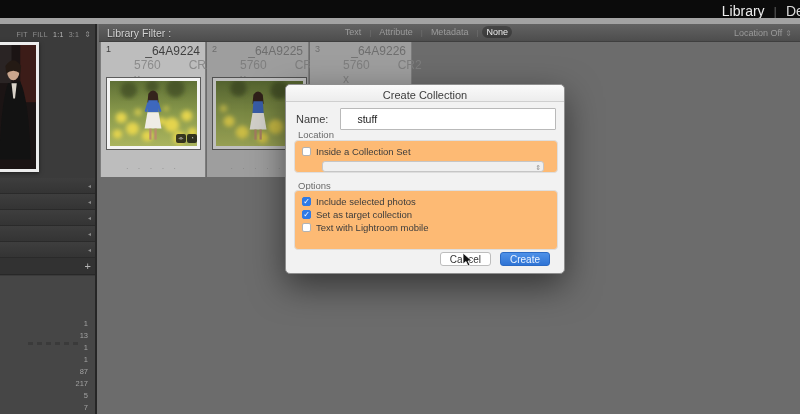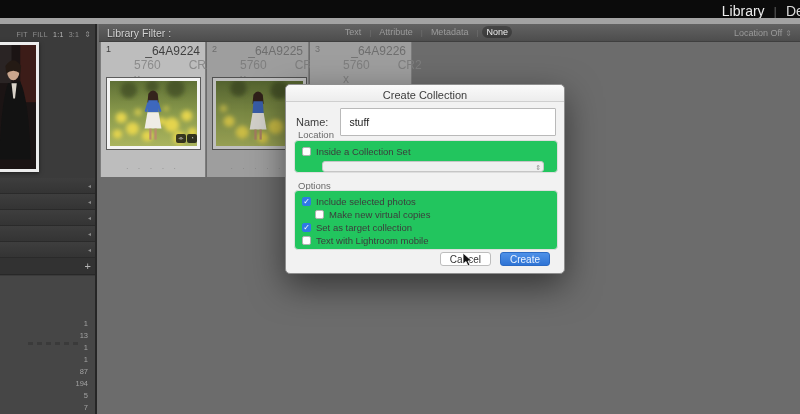--- a/index.html
+++ b/index.html
@@ -81,27 +81,27 @@
   
   #dialog { left:285px; top:84px; width:280px; height:190px; background:#f2f2f2;
     border-radius:5px; box-shadow:0 1px 0 rgba(255,255,255,.15) inset, 0 12px 34px rgba(0,0,0,.5);
     border:1px solid #8e8e8e; z-index:50; }
   #dialog-title-bar { height:17px; border-bottom:1px solid #cfcfcf; text-align:center;
     background:linear-gradient(#fafafa,#ededed); border-radius:5px 5px 0 0; }
   #dialog-title { font-size:11px; color:#3c3c3c; line-height:17px;margin-top:35px; }
   #name-row { position:absolute; left:10px; top:23px; width:260px; display:flex;
     align-items:center; gap:12px; }
   #name-label { font-size:11px; color:#3c3c3c; }
-  #name-input { flex:1; height:28px; border:1px solid #b9b9b9; background:#ffffff;
-    font-family:"Liberation Sans",sans-serif; font-size:10.5px; color:#222; padding:0 8px;
+  #name-input { flex:1; height:22px; border:1px solid #b9b9b9; background:#ffffff;
+    font-family:"Liberation Sans",sans-serif; font-size:10.5px; color:#222; padding:0 16px;
     border-radius:1px; }
   .section-label { position:absolute; left:12px; font-size:9.5px; color:#6b6b6b; }
   #location-label { top:44px; }
   #options-label { top:95px; }
-  .group-box { position:absolute; left:8px; width:264px; background:#22c55e;
+  .group-box { position:absolute; left:8px; width:264px; background:#fdba74;
     border-radius:4px; border:1px solid #dedede; }
   #location-group { top:55px; height:33px; padding:4px 7px; }
   #options-group { top:105px; height:60px; padding:4px 7px; }
   .chk-row { display:flex; align-items:center; gap:5px; height:13px; }
   .chk-row.indent { margin-left:13px; }
   .chk { width:9px; height:9px; border-radius:2px; background:#ffffff;
     border:1px solid #b2b2b2; color:#fff; font-size:8px; line-height:8px; text-align:center; }
   .chk.checked { background:#2f7ae5; border-color:#2f7ae5; }
   .chk-label { font-size:9.5px; color:#3c3c3c; }
   #loc-select { position:absolute; left:27px; top:20px; width:222px; height:11px;
@@ -169,21 +169,21 @@
         <span id="add-collection">+</span>
       </div>
     </div>
     <div id="collections-list">
       <div class="coll-dashes"></div>
       <div class="coll-count">1</div>
       <div class="coll-count">13</div>
       <div class="coll-count">1</div>
       <div class="coll-count">1</div>
       <div class="coll-count">87</div>
-      <div class="coll-count">194</div>
+      <div class="coll-count">217</div>
       <div class="coll-count">5</div>
       <div class="coll-count">7</div>
     </div>
   </div>
 
   <div id="filter-bar" class="abs">
     <span id="filter-title">Library Filter :</span>
     <div id="filter-modes">
       <span class="mode-label">Text</span>
       <span class="mode-sep">|</span>
@@ -326,24 +326,20 @@
         <span class="sel-arrows">⇕</span>
       </div>
     </div>
 
     <span class="section-label" id="options-label">Options</span>
     <div class="group-box" id="options-group">
       <div class="chk-row">
         <span class="chk checked">✓</span>
         <span class="chk-label">Include selected photos</span>
       </div>
-      <div class="chk-row indent">
-        <span class="chk"></span>
-        <span class="chk-label">Make new virtual copies</span>
-      </div>
       <div class="chk-row">
         <span class="chk checked">✓</span>
         <span class="chk-label">Set as target collection</span>
       </div>
       <div class="chk-row">
         <span class="chk"></span>
         <span class="chk-label">Text with Lightroom mobile</span>
       </div>
     </div>
 

